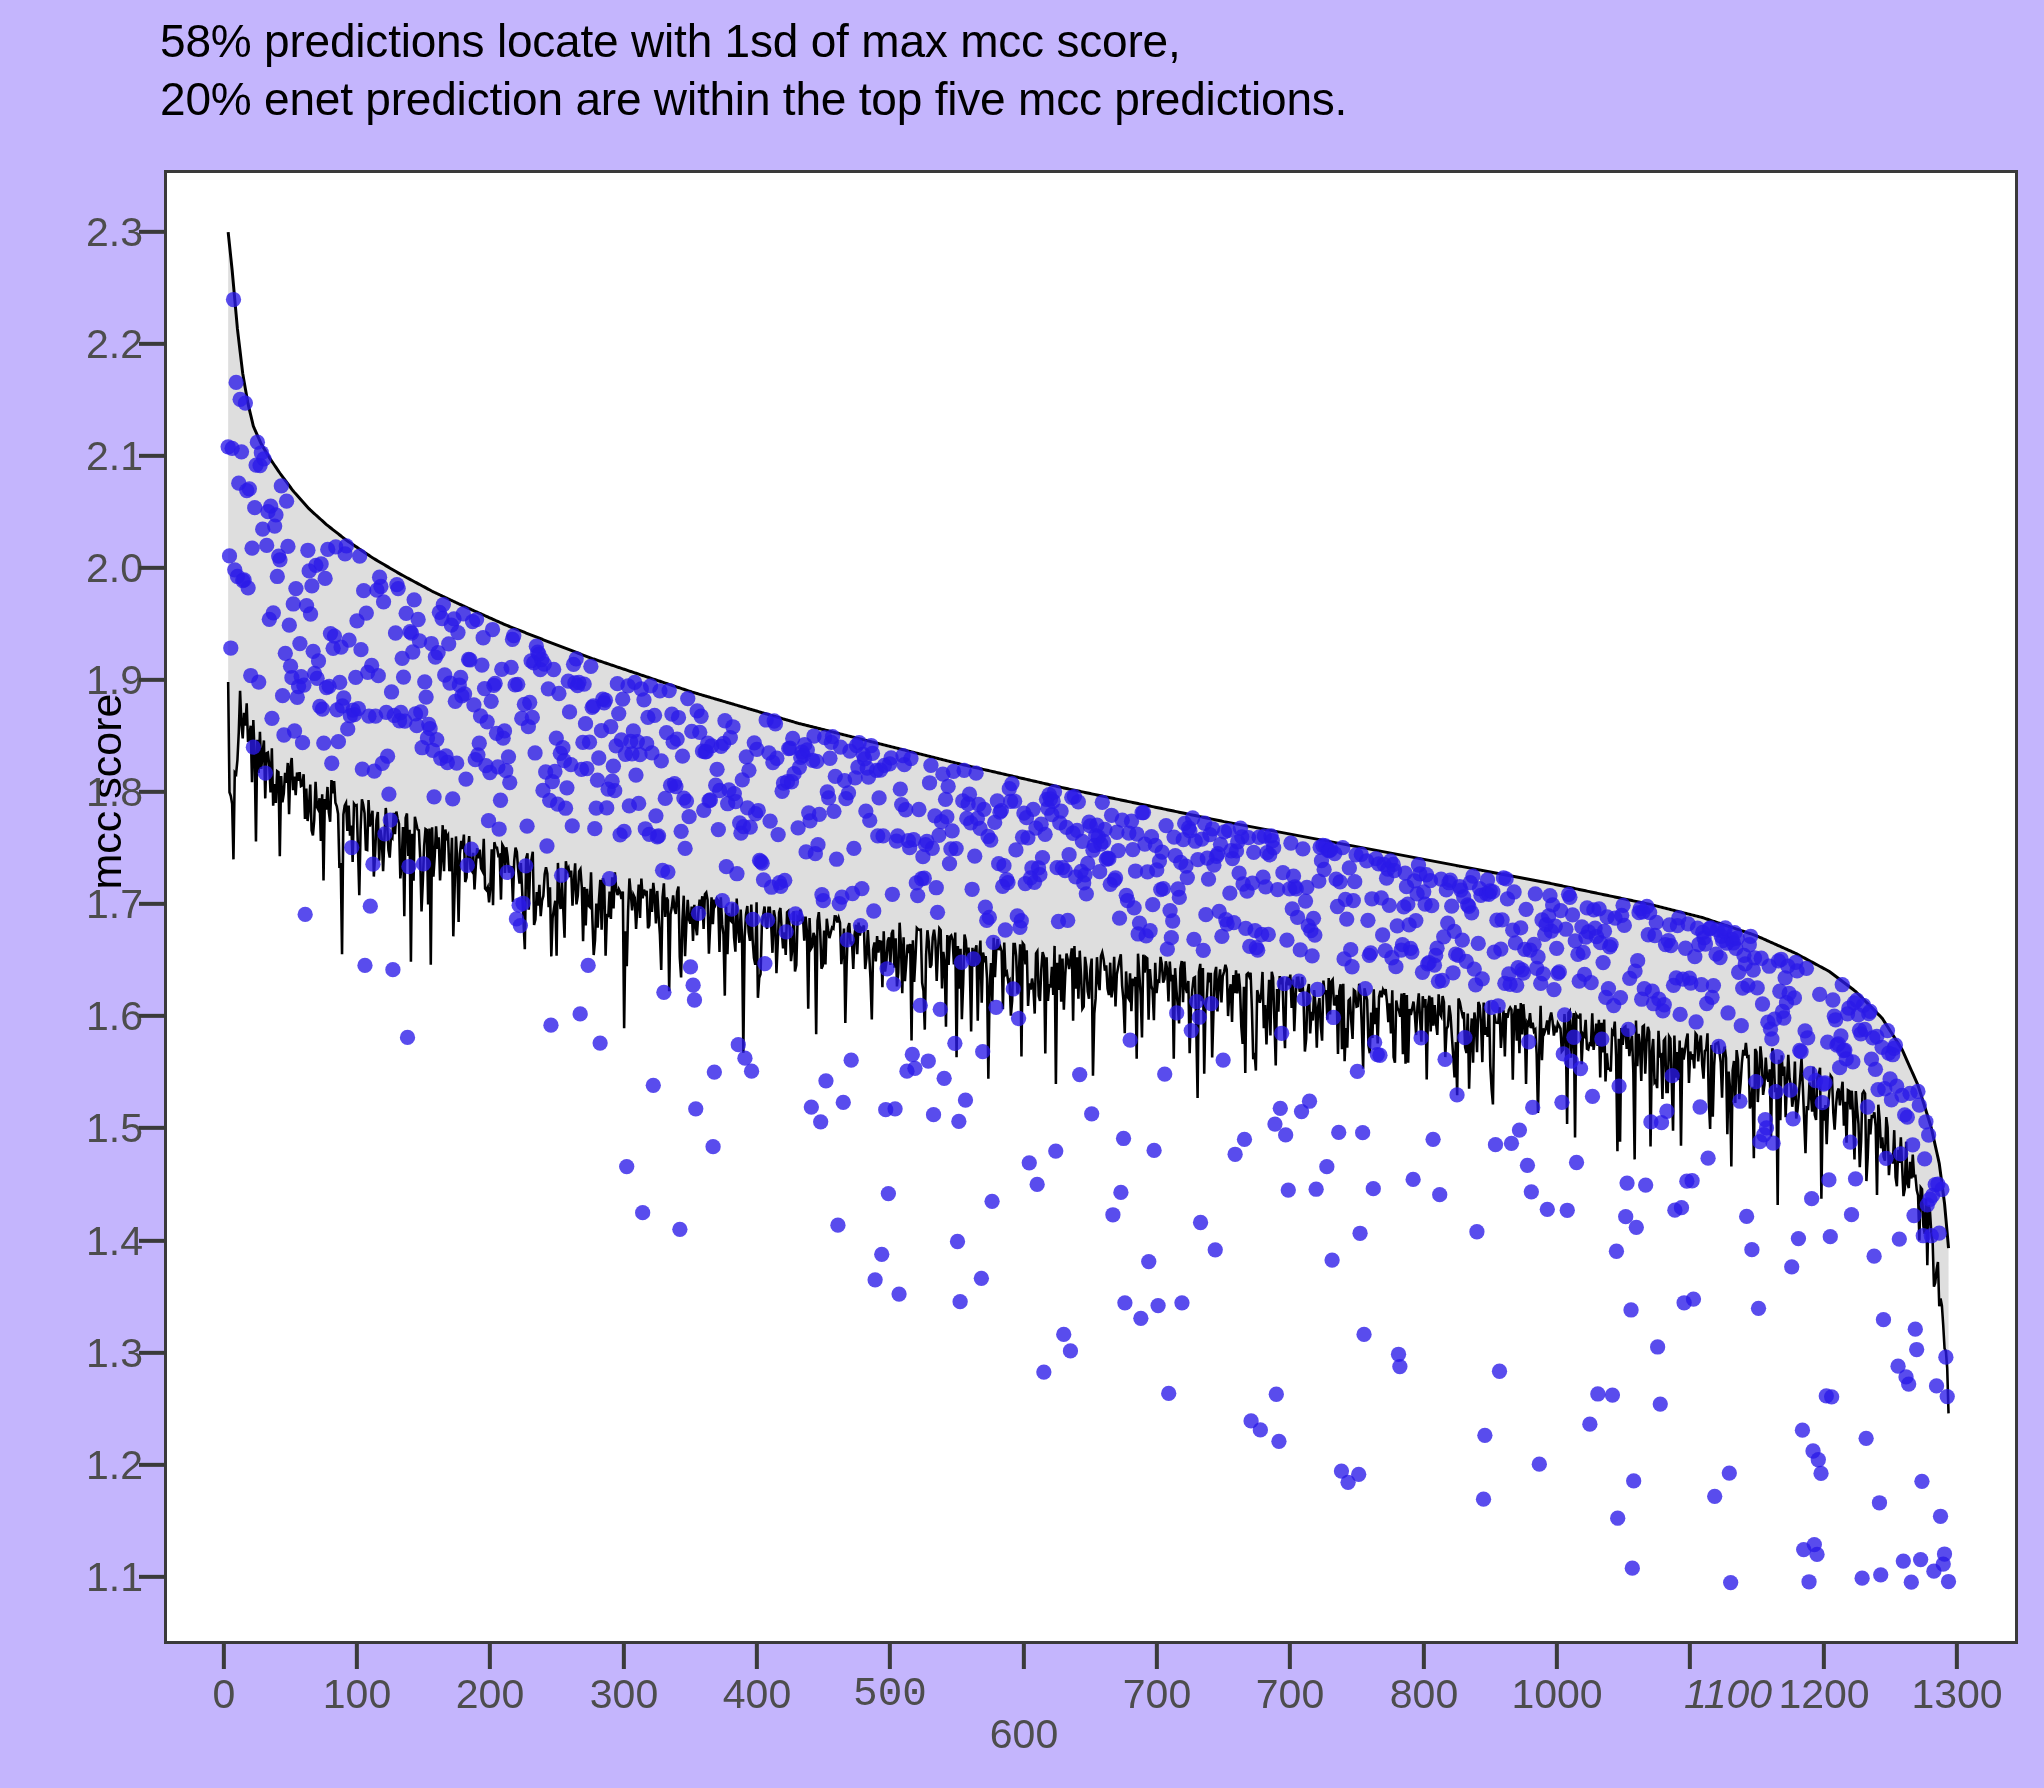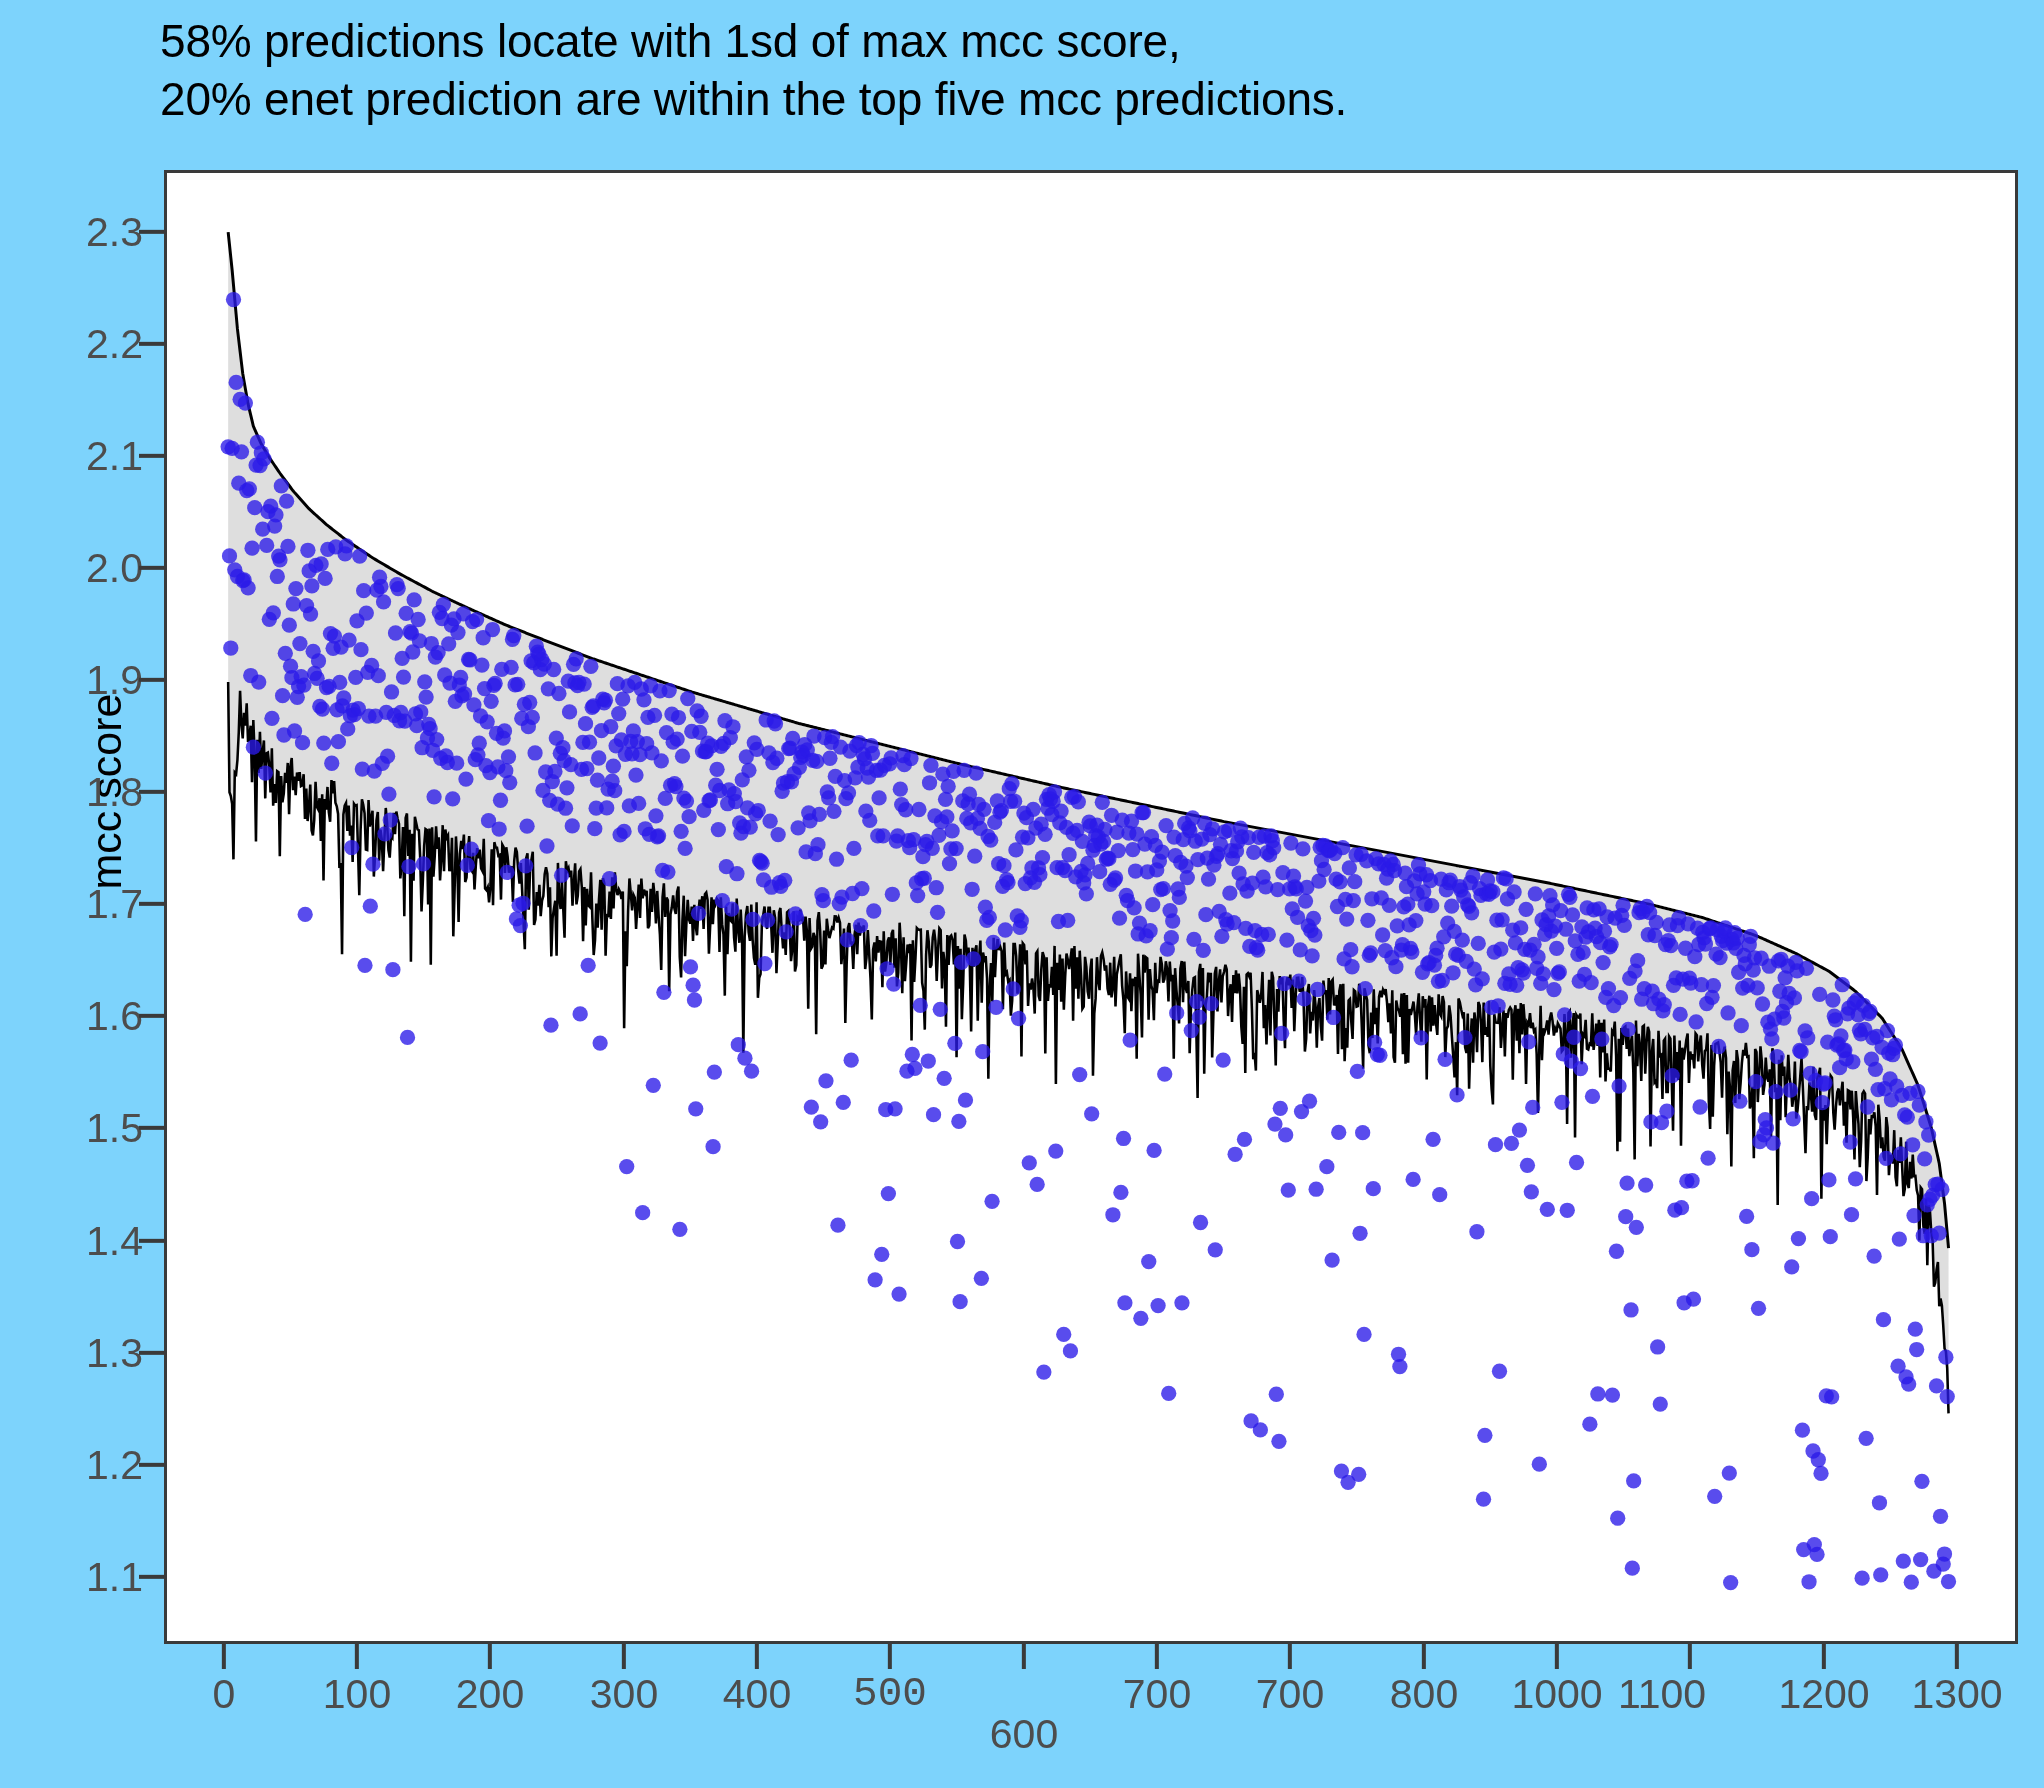--- a/index.html
+++ b/index.html
@@ -10,21 +10,21 @@
   body {
     width: 2044px;
     height: 1789px;
     font-family: "Liberation Sans", sans-serif;
     overflow: hidden;
   }
   #page {
     position: relative;
     width: 2044px;
     height: 1789px;
-    background: #7dd3fc;
+    background: #c4b5fd;
   }
   
   #title-block {
     position: absolute;
     left: 160px;
     top: 12px;
     width: 1704px;
   }
   .title-line {
     font-family: "Liberation Sans", sans-serif;
@@ -161,21 +161,21 @@
       <div class="x-tick-label" style="left: 1024px; margin-top: 40px;">600</div>
       <div class="x-tick-mark" style="left: 1024px;"></div>
       <div class="x-tick-label" style="left: 1157px;">700</div>
       <div class="x-tick-mark" style="left: 1157px;"></div>
       <div class="x-tick-label" style="left: 1290px;">700</div>
       <div class="x-tick-mark" style="left: 1290px;"></div>
       <div class="x-tick-label" style="left: 1424px;">800</div>
       <div class="x-tick-mark" style="left: 1424px;"></div>
       <div class="x-tick-label" style="left: 1557px;">1000</div>
       <div class="x-tick-mark" style="left: 1557px;"></div>
-      <div class="x-tick-label" style="left: 1662px;">1100</div>
+      <div class="x-tick-label" style="left: 1728px; font-style: italic;">1100</div>
       <div class="x-tick-mark" style="left: 1690px;"></div>
       <div class="x-tick-label" style="left: 1824px;">1200</div>
       <div class="x-tick-mark" style="left: 1824px;"></div>
       <div class="x-tick-label" style="left: 1957px;">1300</div>
       <div class="x-tick-mark" style="left: 1957px;"></div>
     </div>
 
   <div id="panel">
     <svg id="plot-svg" viewBox="0 0 2176 1730" preserveAspectRatio="none">
       <g>

